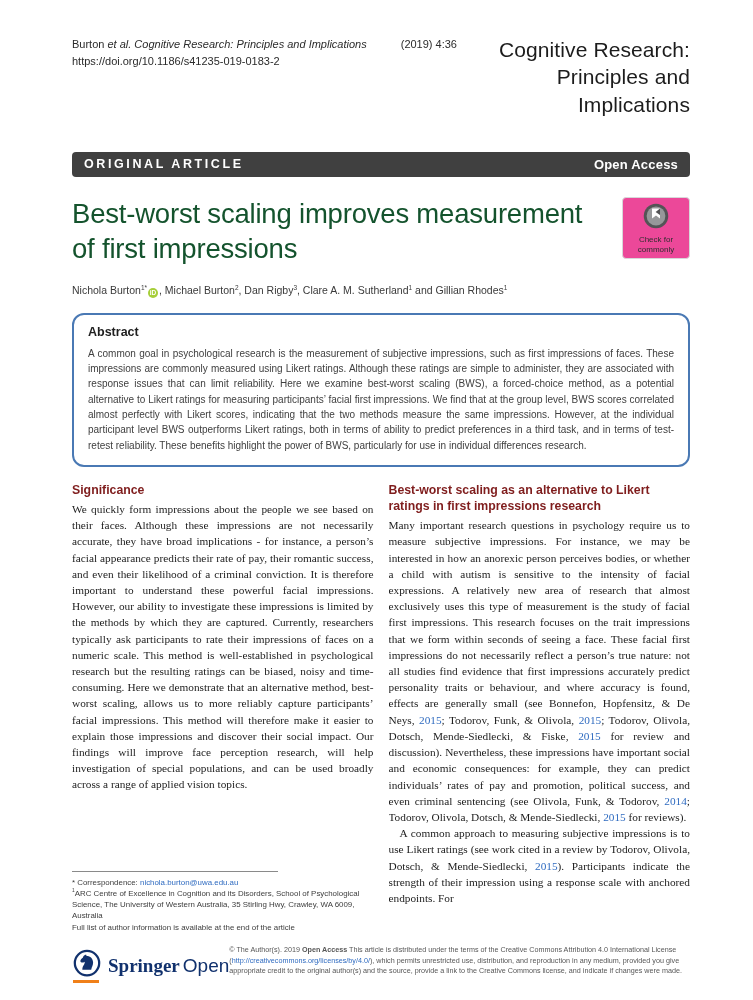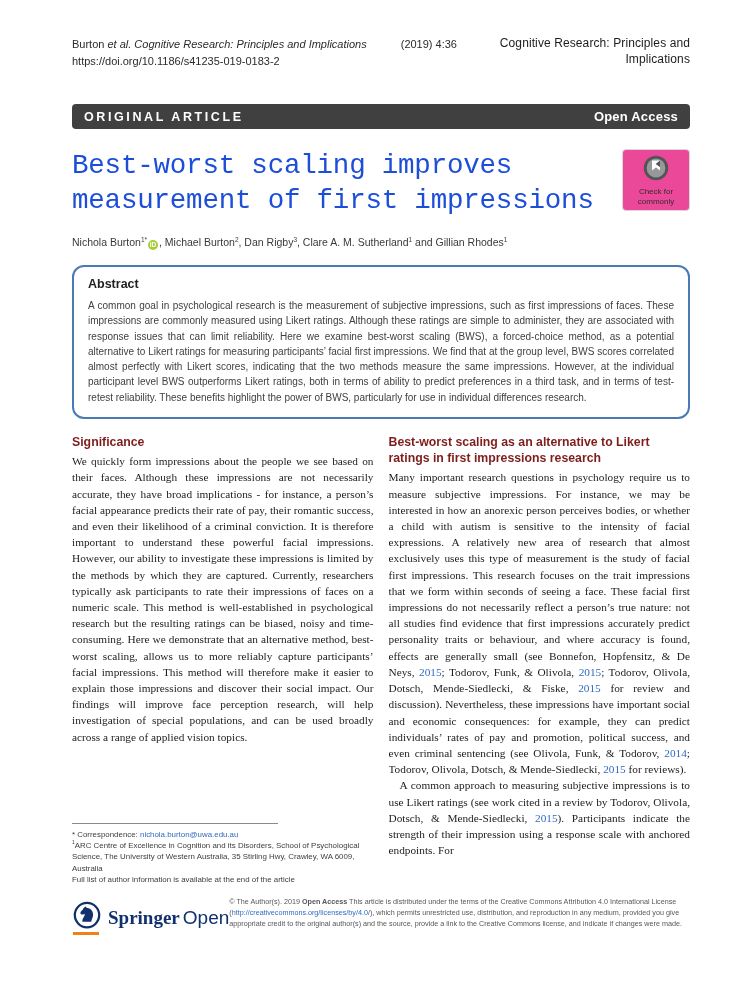--- a/index.html
+++ b/index.html
@@ -10,38 +10,38 @@
     color: #222; overflow: hidden; position: relative;
   }
   .page { padding: 36px 63px 0 72px; }
 
   
   .header { display: flex; justify-content: space-between; align-items: flex-start; }
   .header-left { font-size: 11px; line-height: 1.55; color: #2b2b2b; }
   .citation .i { font-style: italic; }
   .volume { margin-left: 34px; }
   .journal-name {
-    width: 215px; text-align: right; font-size: 12px; line-height: 1.3;
+    width: 215px; text-align: right; font-size: 21px; line-height: 1.3;
     color: #1c1c1c; letter-spacing: 0.1px;
   }
 
   
   .banner {
     margin-top: 34px; height: 25px; background: #404040; border-radius: 4px;
     display: flex; align-items: center; justify-content: space-between;
     padding: 0 12px; color: #fff;
   }
   .banner-label { font-weight: bold; font-size: 12.5px; letter-spacing: 2.6px; }
   .banner-badge { font-weight: bold; font-size: 13px; letter-spacing: 0.2px; }
 
   
   .title-row { display: flex; margin-top: 20px; }
   .title {
     width: 540px; font-size: 27.5px; font-weight: 500; line-height: 1.27;
-    color: #1d4ed8; letter-spacing: -0.2px; font-family: Liberation Mono, monospace;
+    color: #14532d; letter-spacing: -0.2px;
   }
   .check-badge {
     margin-left: auto; width: 68px; height: 62px; background: #ec4899;
     border: 1px solid #d8d8d9; border-radius: 4px; text-align: center;
     padding-top: 5px; cursor: pointer; align-self: flex-start;
   }
   .check-badge .cb-text { font-size: 8px; line-height: 1.25; color: #2f2f2f; margin-top: 2px; }
 
   
   .authors { margin-top: 17px; font-size: 10.5px; color: #3a3a3a; }

